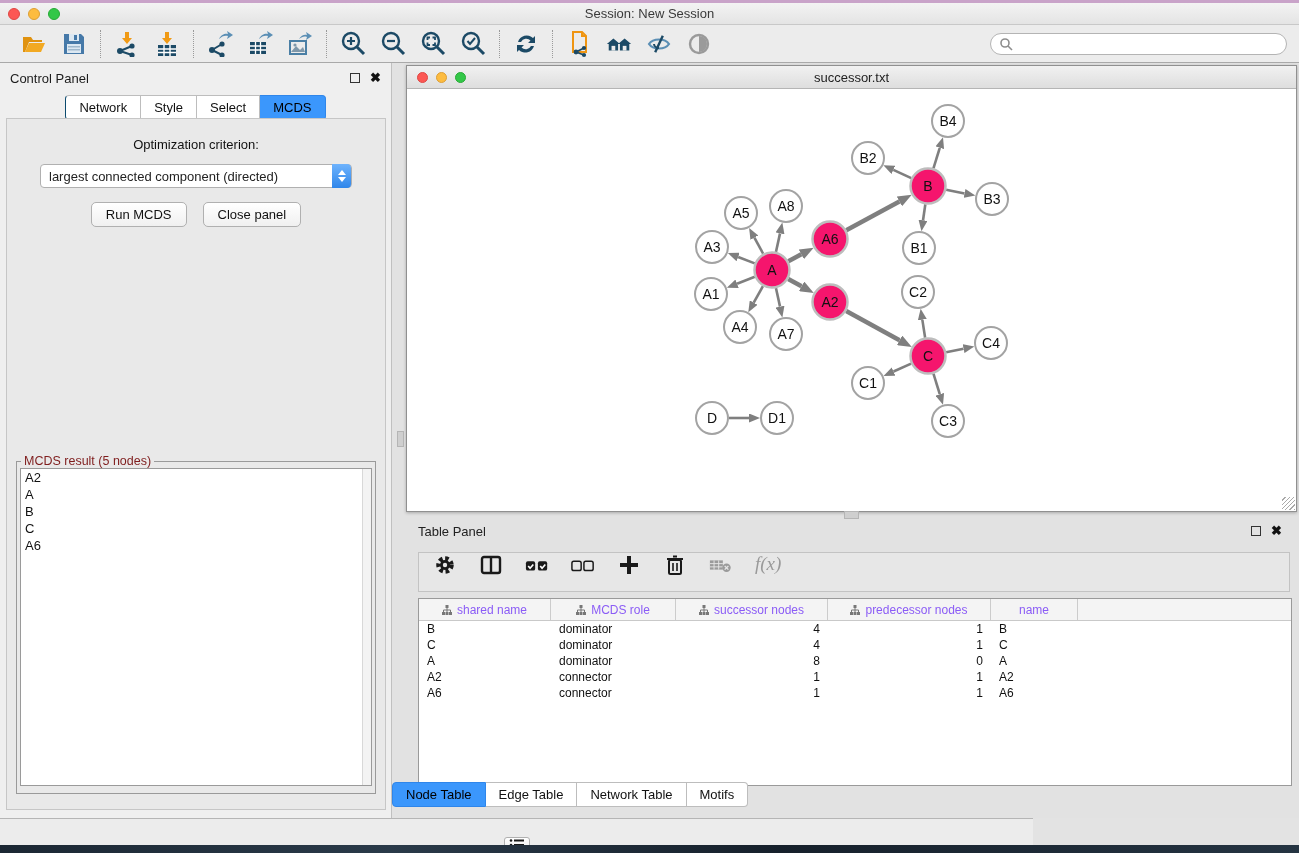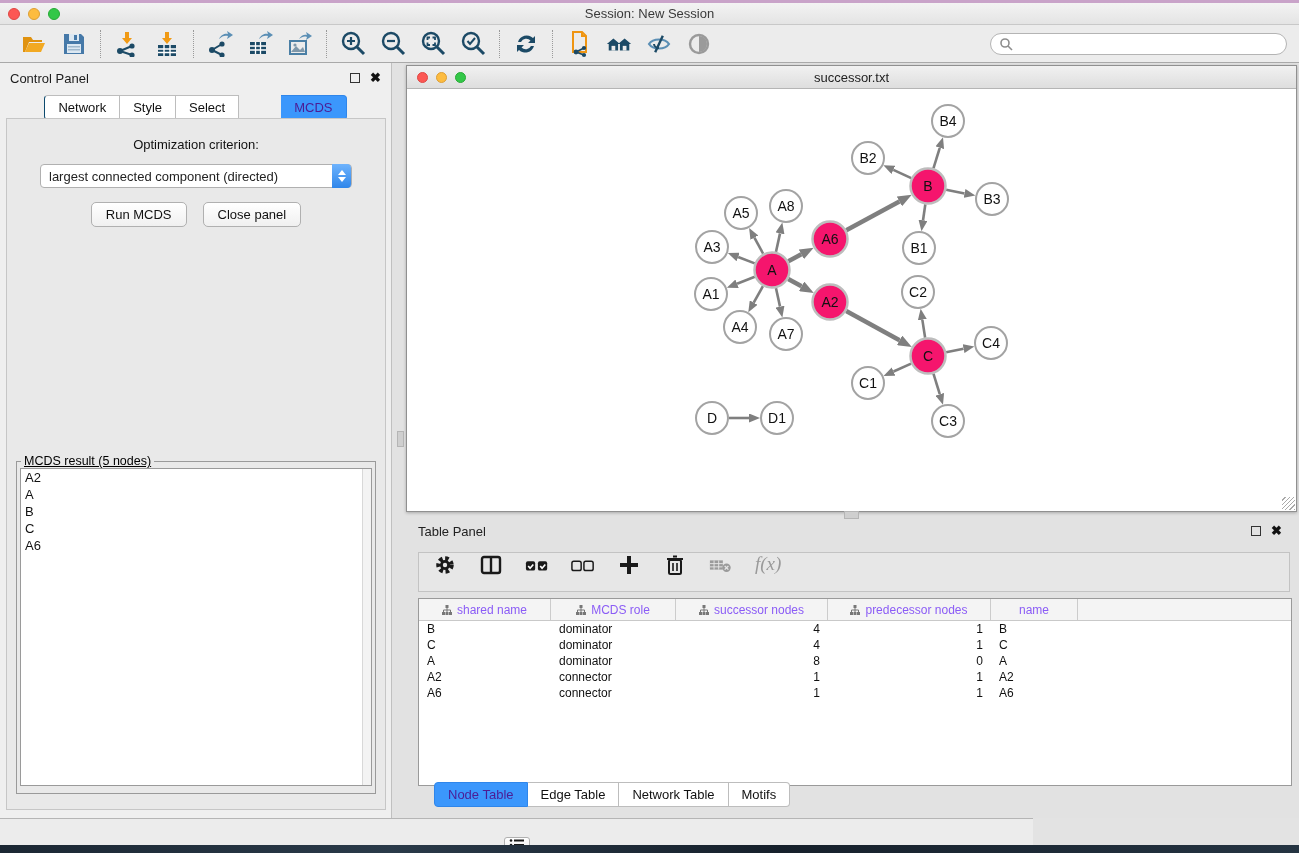--- a/index.html
+++ b/index.html
@@ -40,39 +40,39 @@
   .panel-head .ph-title { font-size:13px; color:#1c1c1c; }
   .panel-head .ph-icons { margin-left:auto; display:flex; gap:10px; align-items:center; }
   .float-box { width:10px; height:10px; border:1.5px solid #333; display:inline-block; cursor:pointer; }
   .close-x { font-size:13px; font-weight:bold; color:#111; cursor:pointer; line-height:10px; }
 
   .seg-tabs { display:flex; justify-content:center; margin-top:2px; }
   .seg-tab { padding:4px 13px; font-size:13px; background:#fff; border:1px solid #bdbdbd; border-left:none;
      color:#111; cursor:pointer; }
   .seg-tab:first-child { border-left:1px solid #0c4a6e; border-radius:4px 0 0 4px; }
   .seg-tab:last-child { border-radius:0 4px 4px 0; }
-  .seg-tab.active { background:#3b97fc; border-color:#2f86ea; color:#4c1d95;margin-left:42px; }
+  .seg-tab.active { background:#3b97fc; border-color:#2f86ea; color:#000000; }
 
   .cpanel-body { position:absolute; left:6px; top:55px; width:380px; height:692px;
      background:#e9e9e9; border:1px solid #c6c6c6; }
   .opt-label { text-align:center; margin-top:18px; font-size:13px; color:#111; }
   .dropdown { position:relative; margin:12px auto 0; width:312px; height:24px; background:#fff;
      border:1px solid #b0b0b0; border-radius:4px; display:flex; align-items:center; padding-left:8px;
      font-size:13px; cursor:pointer; }
   .dd-stepper { position:absolute; right:0; top:-1px; width:19px; height:24px; border-radius:0 4px 4px 0;
      background:linear-gradient(#6eb3fd,#2f86ea); display:flex; flex-direction:column; align-items:center; justify-content:center; gap:2px; }
   .dd-stepper .up { width:0; height:0; border-left:4px solid transparent; border-right:4px solid transparent; border-bottom:5px solid #fff; }
   .dd-stepper .down { width:0; height:0; border-left:4px solid transparent; border-right:4px solid transparent; border-top:5px solid #fff; }
   .btn-row { display:flex; justify-content:center; gap:16px; margin-top:14px; }
   .btn { background:linear-gradient(#ffffff,#f0f0f0); border:1px solid #b0b0b0; border-radius:5px;
      padding:4px 14px; font-size:13px; color:#111; cursor:pointer; }
 
   .result-fieldset { position:absolute; left:9px; top:335px; width:360px; height:340px;
      border:1px solid #9a9a9a; background:#e9e9e9; padding:0; }
-  .result-fieldset legend { font-size:12.5px; color:#000000; margin-left:4px; padding:0 3px;text-decoration:underline; }
+  .result-fieldset legend { font-size:12.5px; color:#7f1d1d; margin-left:4px; padding:0 3px; }
   .result-list { position:relative; width:352px; height:318px; margin:0 auto; background:#fff;
      border:1px solid #9a9a9a; overflow:hidden; }
   .result-item { font-size:13px; padding:1px 0 1px 4px; color:#111; cursor:default; }
   .result-scroll { position:absolute; right:0; top:0; width:9px; height:100%; background:#f3f3f3; border-left:1px solid #d8d8d8; }
 
   
   .workarea { position:relative; flex:1; background:#e2e2e2; }
 
   .netwin { position:absolute; left:14px; top:2px; width:891px; height:447px; background:#fff;
      border:1px solid #909090; box-shadow:0 1px 3px rgba(0,0,0,.25); }

